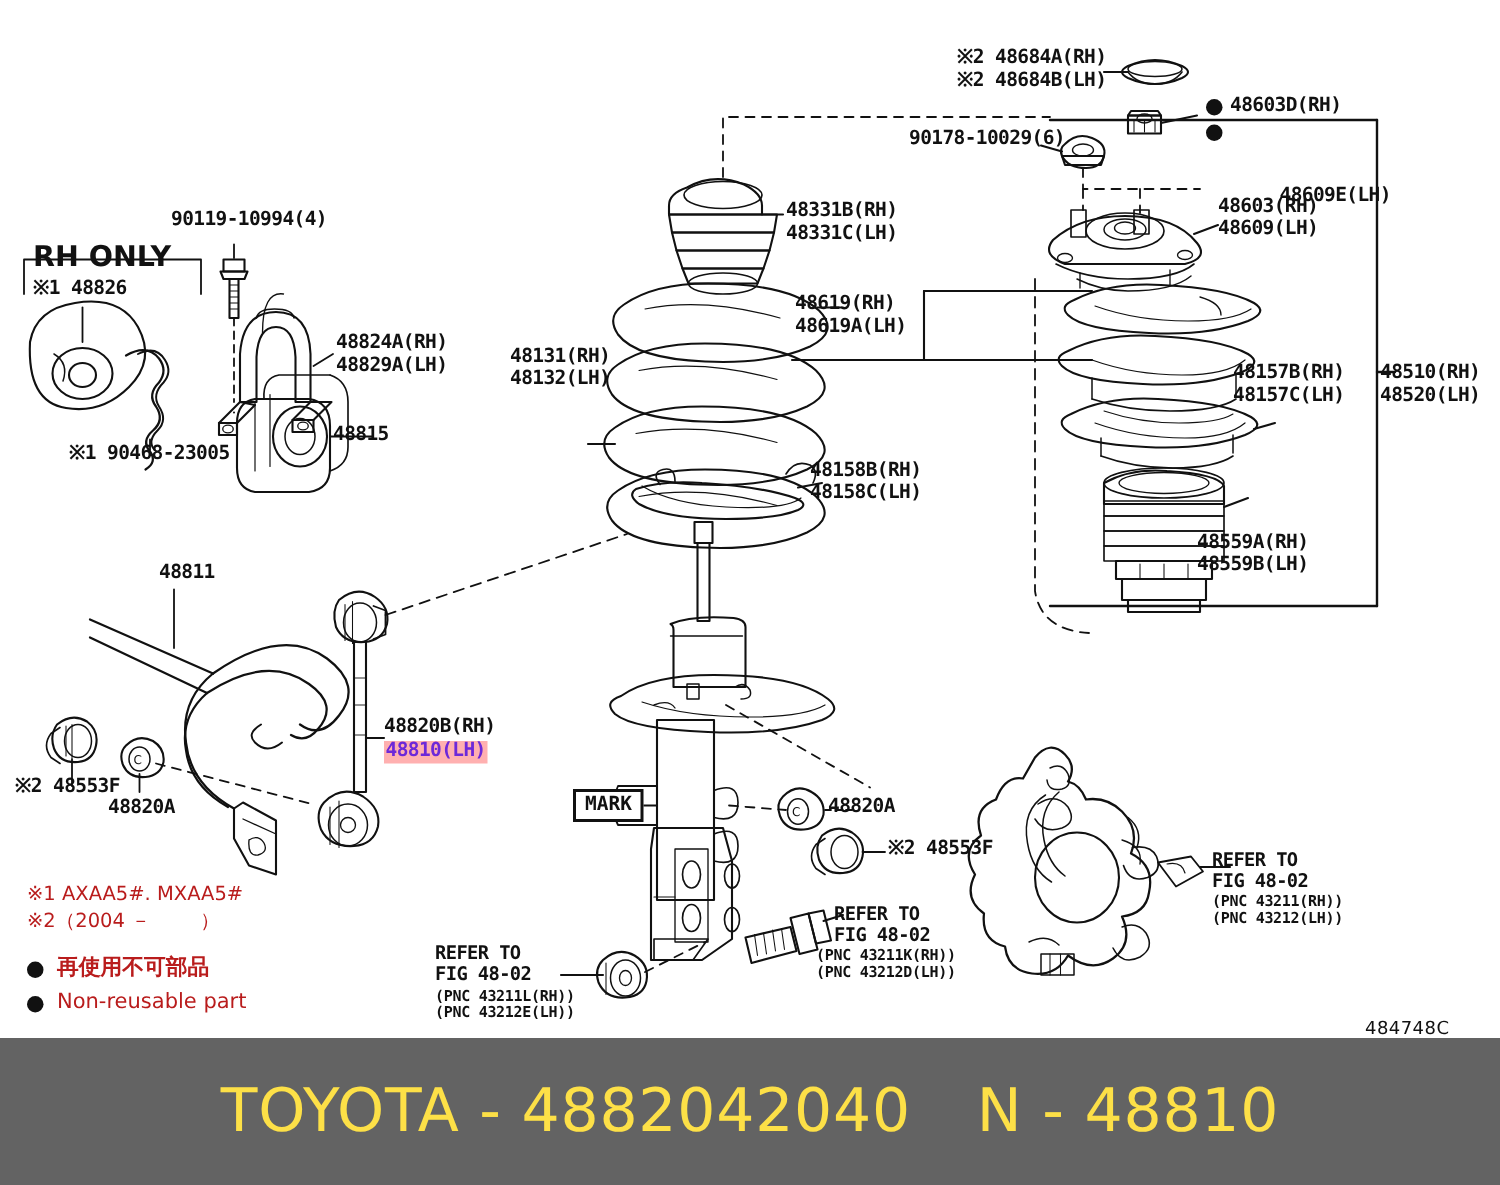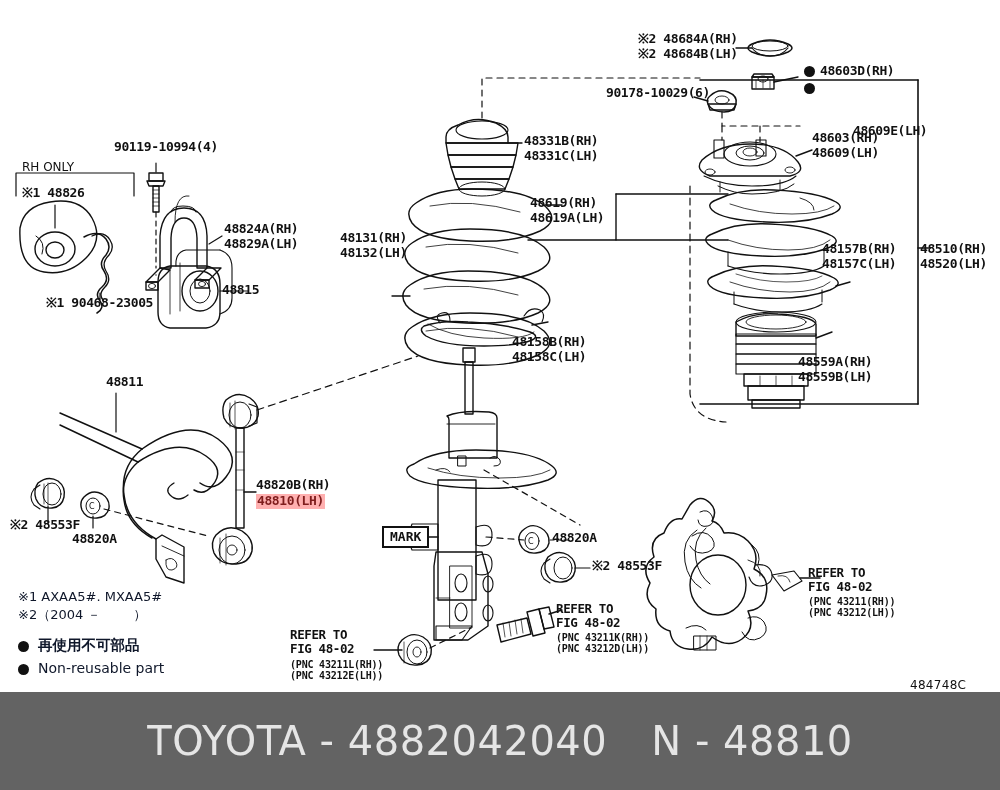--- a/index.html
+++ b/index.html
@@ -25,36 +25,36 @@
     line-height:1.12;
     letter-spacing:-0.4px;
   }
   .lbl.s13{font-size:13px;}
   .lbl.s12{font-size:12.5px;}
   .lbl.s10{font-size:10px;letter-spacing:-0.2px;}
 
   .note{
     position:absolute;
     font-family:"DejaVu Sans","Liberation Sans",sans-serif;
-    font-size:13px;color:#0f172a;white-space:pre;line-height:1.35;
+    font-size:13px;color:#b91c1c;white-space:pre;line-height:1.35;
   }
   .note.jp{font-size:14.5px;font-weight:600;}
   .note.en{font-size:14px;}
 
-  .hi{background:#ffb0b0;color:#7f1d1d;padding:0 1px;}
+  .hi{background:#ffb0b0;color:#6d28d9;padding:0 1px;}
 
   .bullet{
     position:absolute;width:11px;height:11px;border-radius:50%;
     background:#111;
   }
 
   .rhonly{
     position:absolute;
     font-family:"DejaVu Sans","Liberation Sans",sans-serif;
-    font-size:12px;font-weight:400;color:#111;white-space:pre;
+    font-size:19px;font-weight:700;color:#111;white-space:pre;
   }
 
   .markbox{
     position:absolute;
     border:2px solid #111;background:#fff;
     font-family:"DejaVu Sans Mono","Liberation Mono",monospace;
     font-weight:700;font-size:13px;color:#111;
     padding:1px 6px 2px 6px;
   }
 
@@ -65,21 +65,21 @@
   }
 
   
   #banner{
     position:absolute;left:0;top:692px;width:1000px;height:98px;
     background:#636363;
     display:flex;align-items:center;justify-content:center;
   }
   #banner .btxt{
     font-family:"DejaVu Sans","Liberation Sans",sans-serif;
-    font-size:40px;color:#e5e5e5;letter-spacing:0.5px;white-space:pre;
+    font-size:40px;color:#fde047;letter-spacing:0.5px;white-space:pre;
   }
   #banner .gap{display:inline-block;width:44px;}
 </style>
 </head>
 <body>
 
 <div id="root">
 
   <div id="diagram">
 
@@ -381,21 +381,21 @@
 
     <div class="lbl s13" style="left:340px;top:231px;">48131(RH)
 48132(LH)</div>
 
     <div class="lbl s13" style="left:524px;top:134px;">48331B(RH)
 48331C(LH)</div>
 
     <div class="lbl s13" style="left:530px;top:196px;">48619(RH)
 48619A(LH)</div>
 
-    <div class="lbl s13" style="left:512px;top:307px;margin-top:28px;">48158B(RH)
+    <div class="lbl s13" style="left:540px;top:307px;">48158B(RH)
 48158C(LH)</div>
 
     <div class="lbl s13" style="left:638px;top:32px;">※2 48684A(RH)
 ※2 48684B(LH)</div>
 
     <div class="lbl s13" style="left:606px;top:86px;">90178-10029(6)</div>
 
     <div class="bullet" style="left:804px;top:66px;"></div>
     <div class="lbl s13" style="left:820px;top:64px;">48603D(RH)</div>
     <div class="bullet" style="left:804px;top:83px;"></div>
@@ -419,21 +419,21 @@
 
     <div class="markbox" style="left:382px;top:526px;">MARK</div>
 
     <div class="lbl s12" style="left:290px;top:628px;">REFER TO
 FIG 48-02</div>
     <div class="lbl s10" style="left:290px;top:659px;">(PNC 43211L(RH))
 (PNC 43212E(LH))</div>
 
     <div class="lbl s12" style="left:556px;top:602px;">REFER TO
 FIG 48-02</div>
-    <div class="lbl s10" style="left:556px;top:632px;">(PNC 43211K(RH))
+    <div class="lbl s10" style="left:544px;top:632px;">(PNC 43211K(RH))
 (PNC 43212D(LH))</div>
 
     <div class="lbl s12" style="left:808px;top:566px;">REFER TO
 FIG 48-02</div>
     <div class="lbl s10" style="left:808px;top:596px;">(PNC 43211(RH))
 (PNC 43212(LH))</div>
 
     <div class="note" style="left:18px;top:588px;">※1 AXAA5#. MXAA5#</div>
     <div class="note" style="left:18px;top:606px;">※2（2004 －        ）</div>
 

